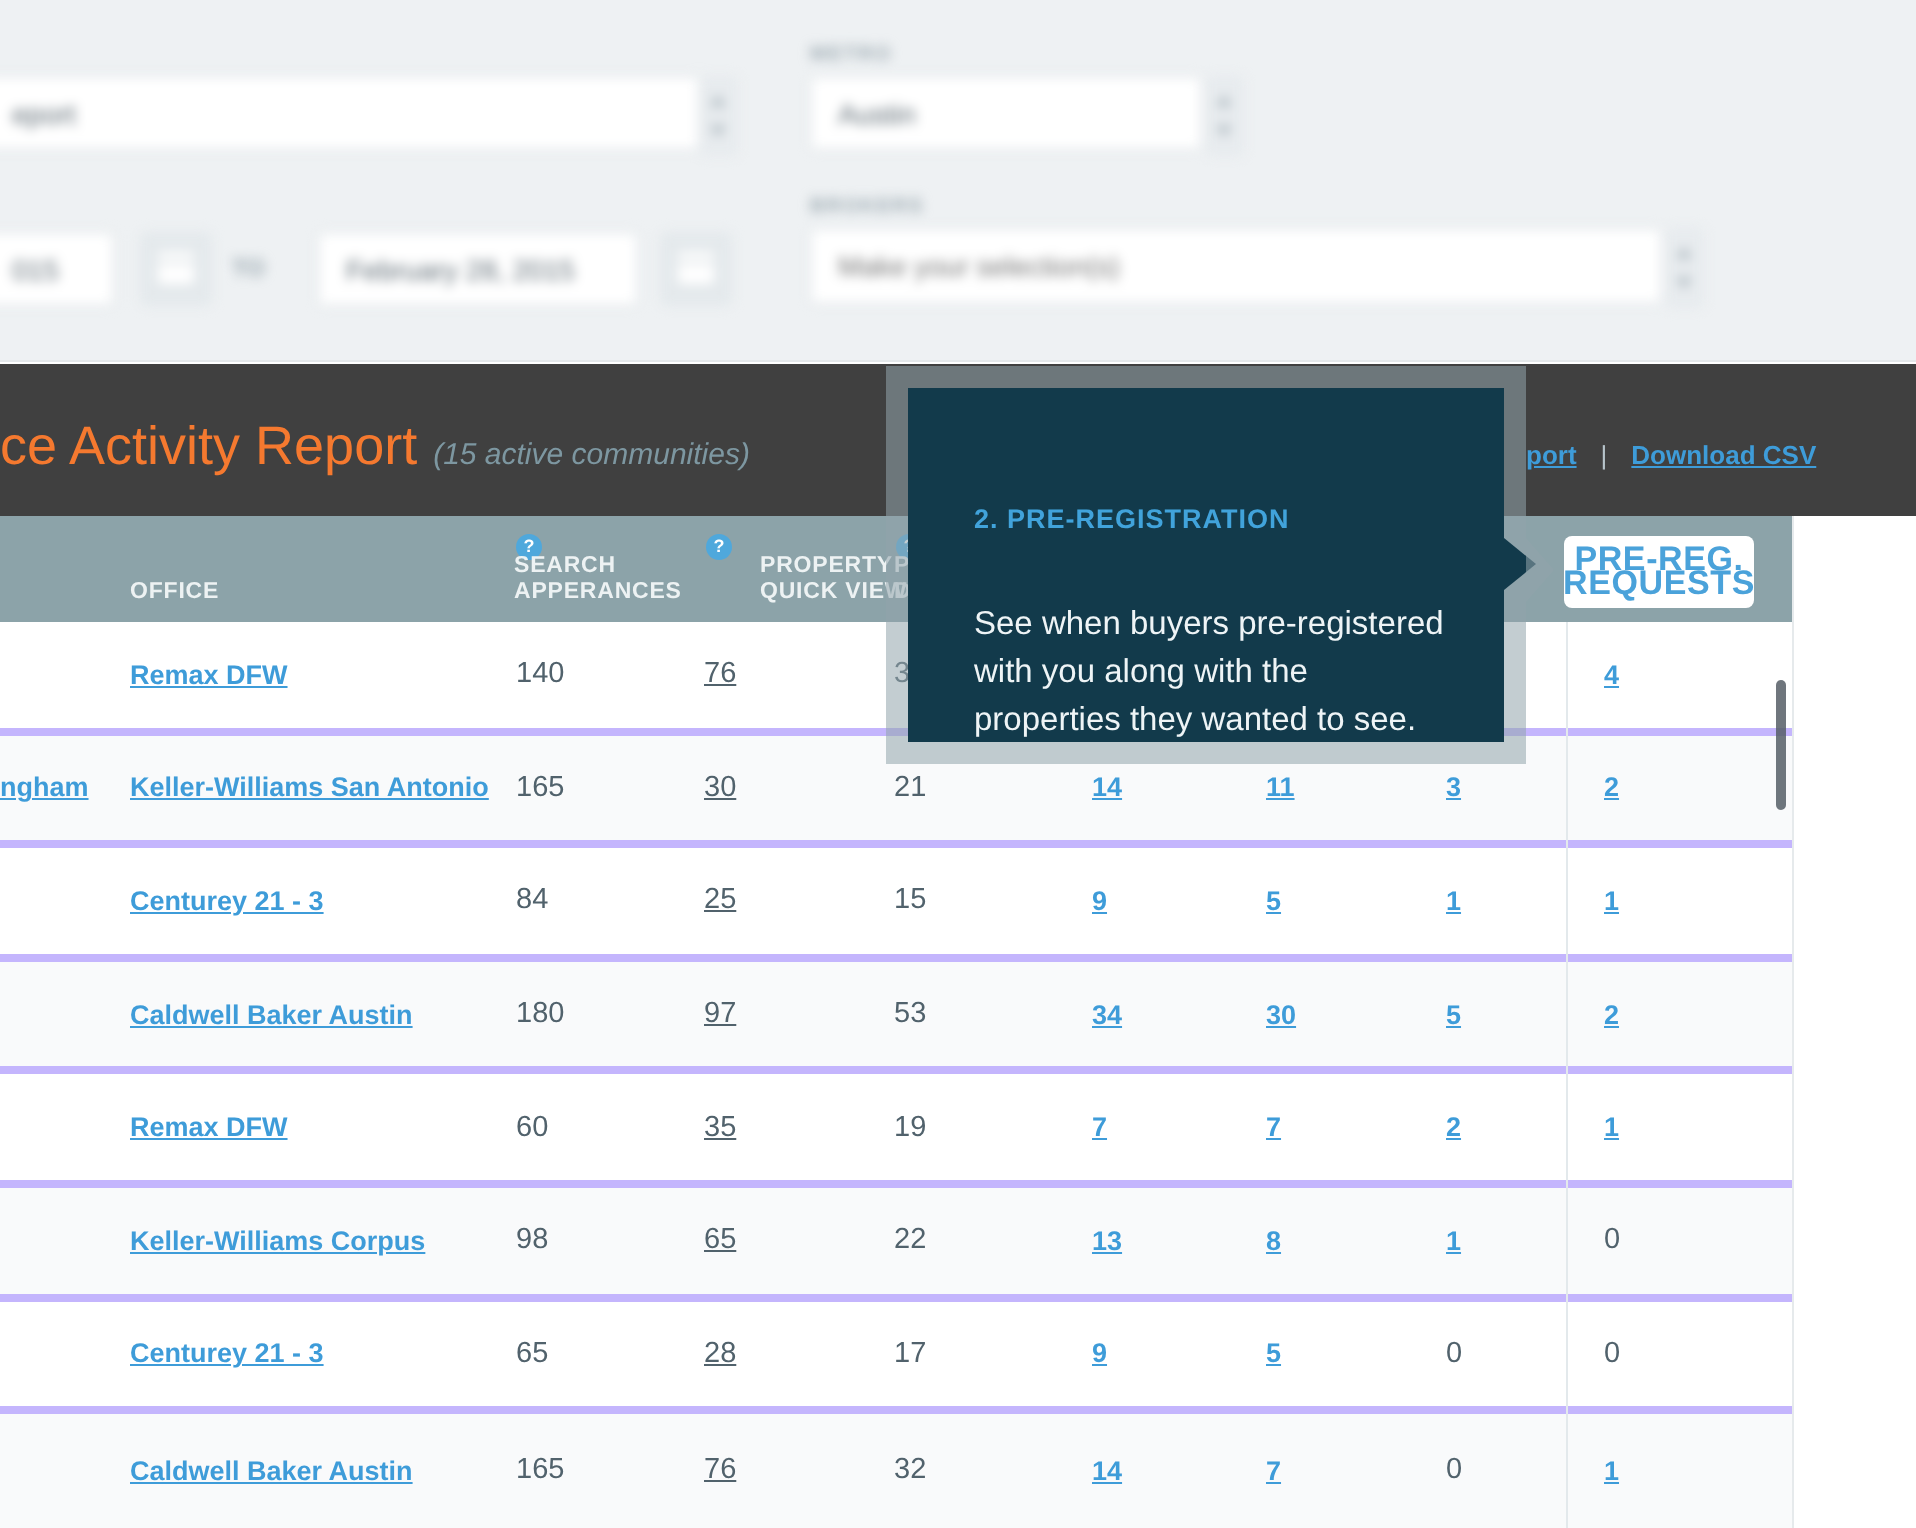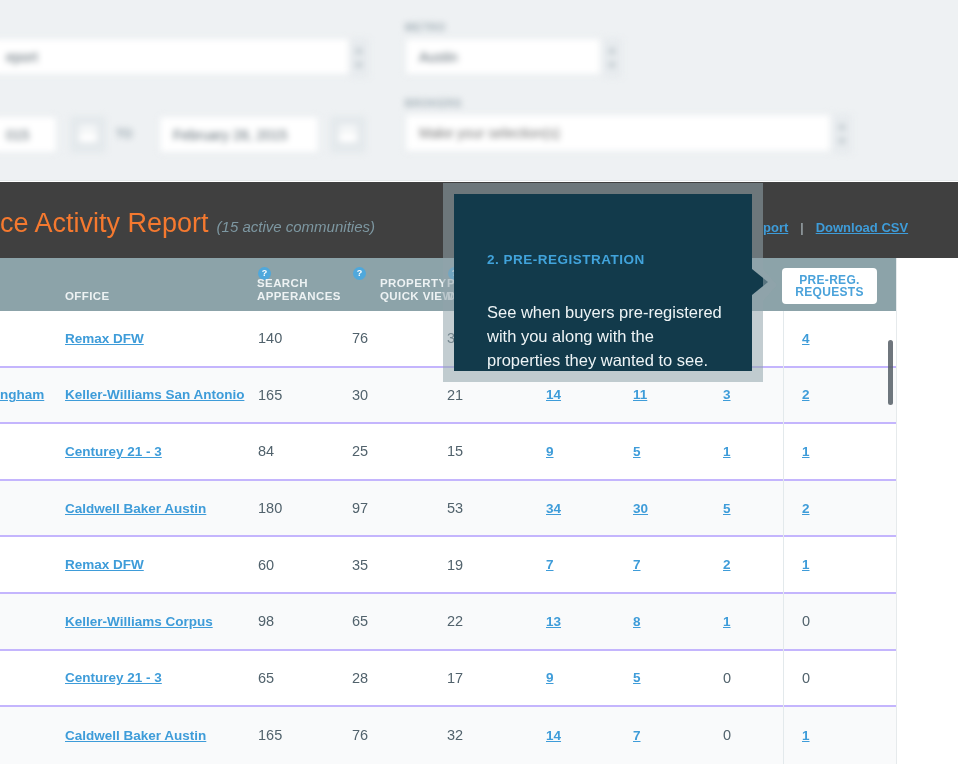--- a/index.html
+++ b/index.html
@@ -47,33 +47,33 @@
   .hcol-office { left:65px; }
   .hcol-search { left:257px; }
   .hcol-quick  { left:352px;margin-left:28px; }
   .hcol-detail { left:447px; }
   .help-icon { position:absolute; width:13px; height:13px; border-radius:50%;
                background:#4fa8dc; color:#ffffff; font-size:9px; font-weight:bold;
                text-align:center; line-height:13px; top:9px; }
   .hi-search { left:258px; } .hi-quick { left:353px; } .hi-detail { left:448px; }
   .prereg-box { position:absolute; left:782px; top:10px; width:95px; height:36px;
                 background:#ffffff; border-radius:4px; display:flex; align-items:center;
-                justify-content:center; text-align:center; font-size:12px; font-weight:bold;
+                justify-content:center; text-align:center; font-size:17px; font-weight:bold;
                 letter-spacing:.3px; color:#4aa2da; line-height:12.5px; white-space:pre-line; }
 
   .tbody { position:absolute; left:0; top:53px; width:100%; }
   .trow { position:relative; height:56.6px; }
-  .trow:not(:last-child) { border-bottom:2px solid #c4b5fd;text-align:right; }
+  .trow:not(:last-child) { border-bottom:4px solid #c4b5fd;text-align:right; }
   .trow:nth-child(even) { background:#f9fafb; }
   .cell { position:absolute; top:0; height:100%; display:flex; align-items:center;
           font-size:14.5px; color:#51626c; }
   .col-name   { left:0;    width:60px; }
   .col-office { left:65px; width:185px; }
   .col-search { left:258px; width:88px; }
-  .col-quick  { left:352px; width:88px; }
+  .col-quick  { left:352px; width:88px;text-decoration:underline; }
   .col-detail { left:447px; width:92px; }
   .col-c4     { left:546px; width:80px; }
   .col-c5     { left:633px; width:80px; }
   .col-c6     { left:723px; width:55px; }
   .col-prereg { left:802px; width:90px; }
   .cell-link { color:#3e9cd9; text-decoration:underline; font-size:13.5px; font-weight:bold;
                cursor:pointer; }
   .col-office .cell-link, .col-name .cell-link { font-size:13.5px; }
   .v-divider { position:absolute; left:783px; top:53px; bottom:0; width:1px; background:#e3e9ec; }
 

